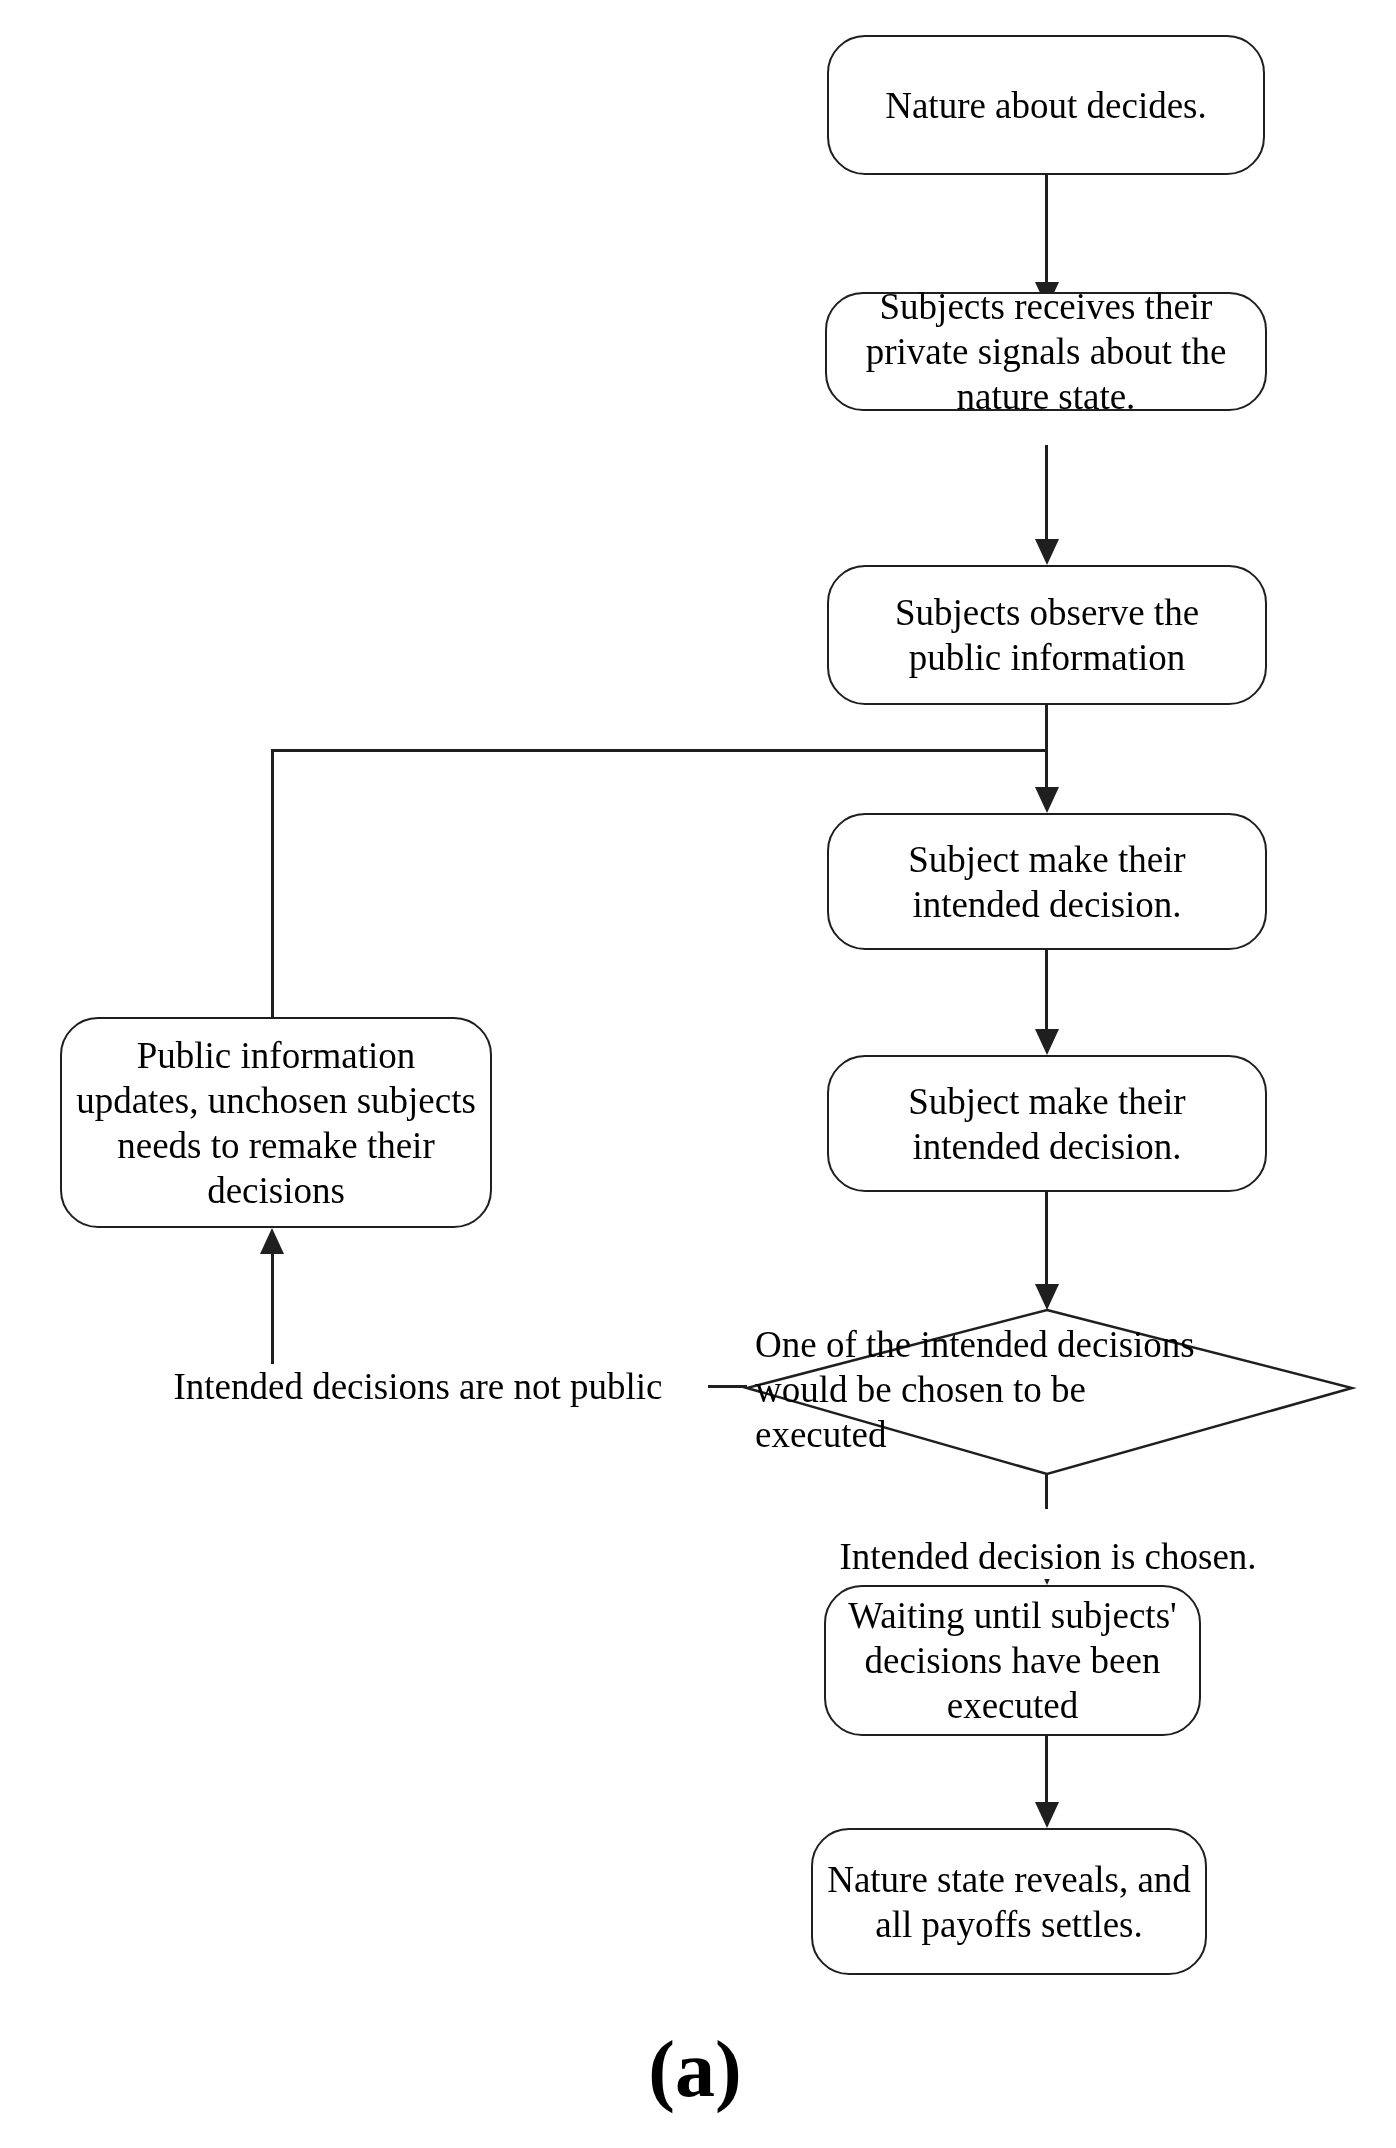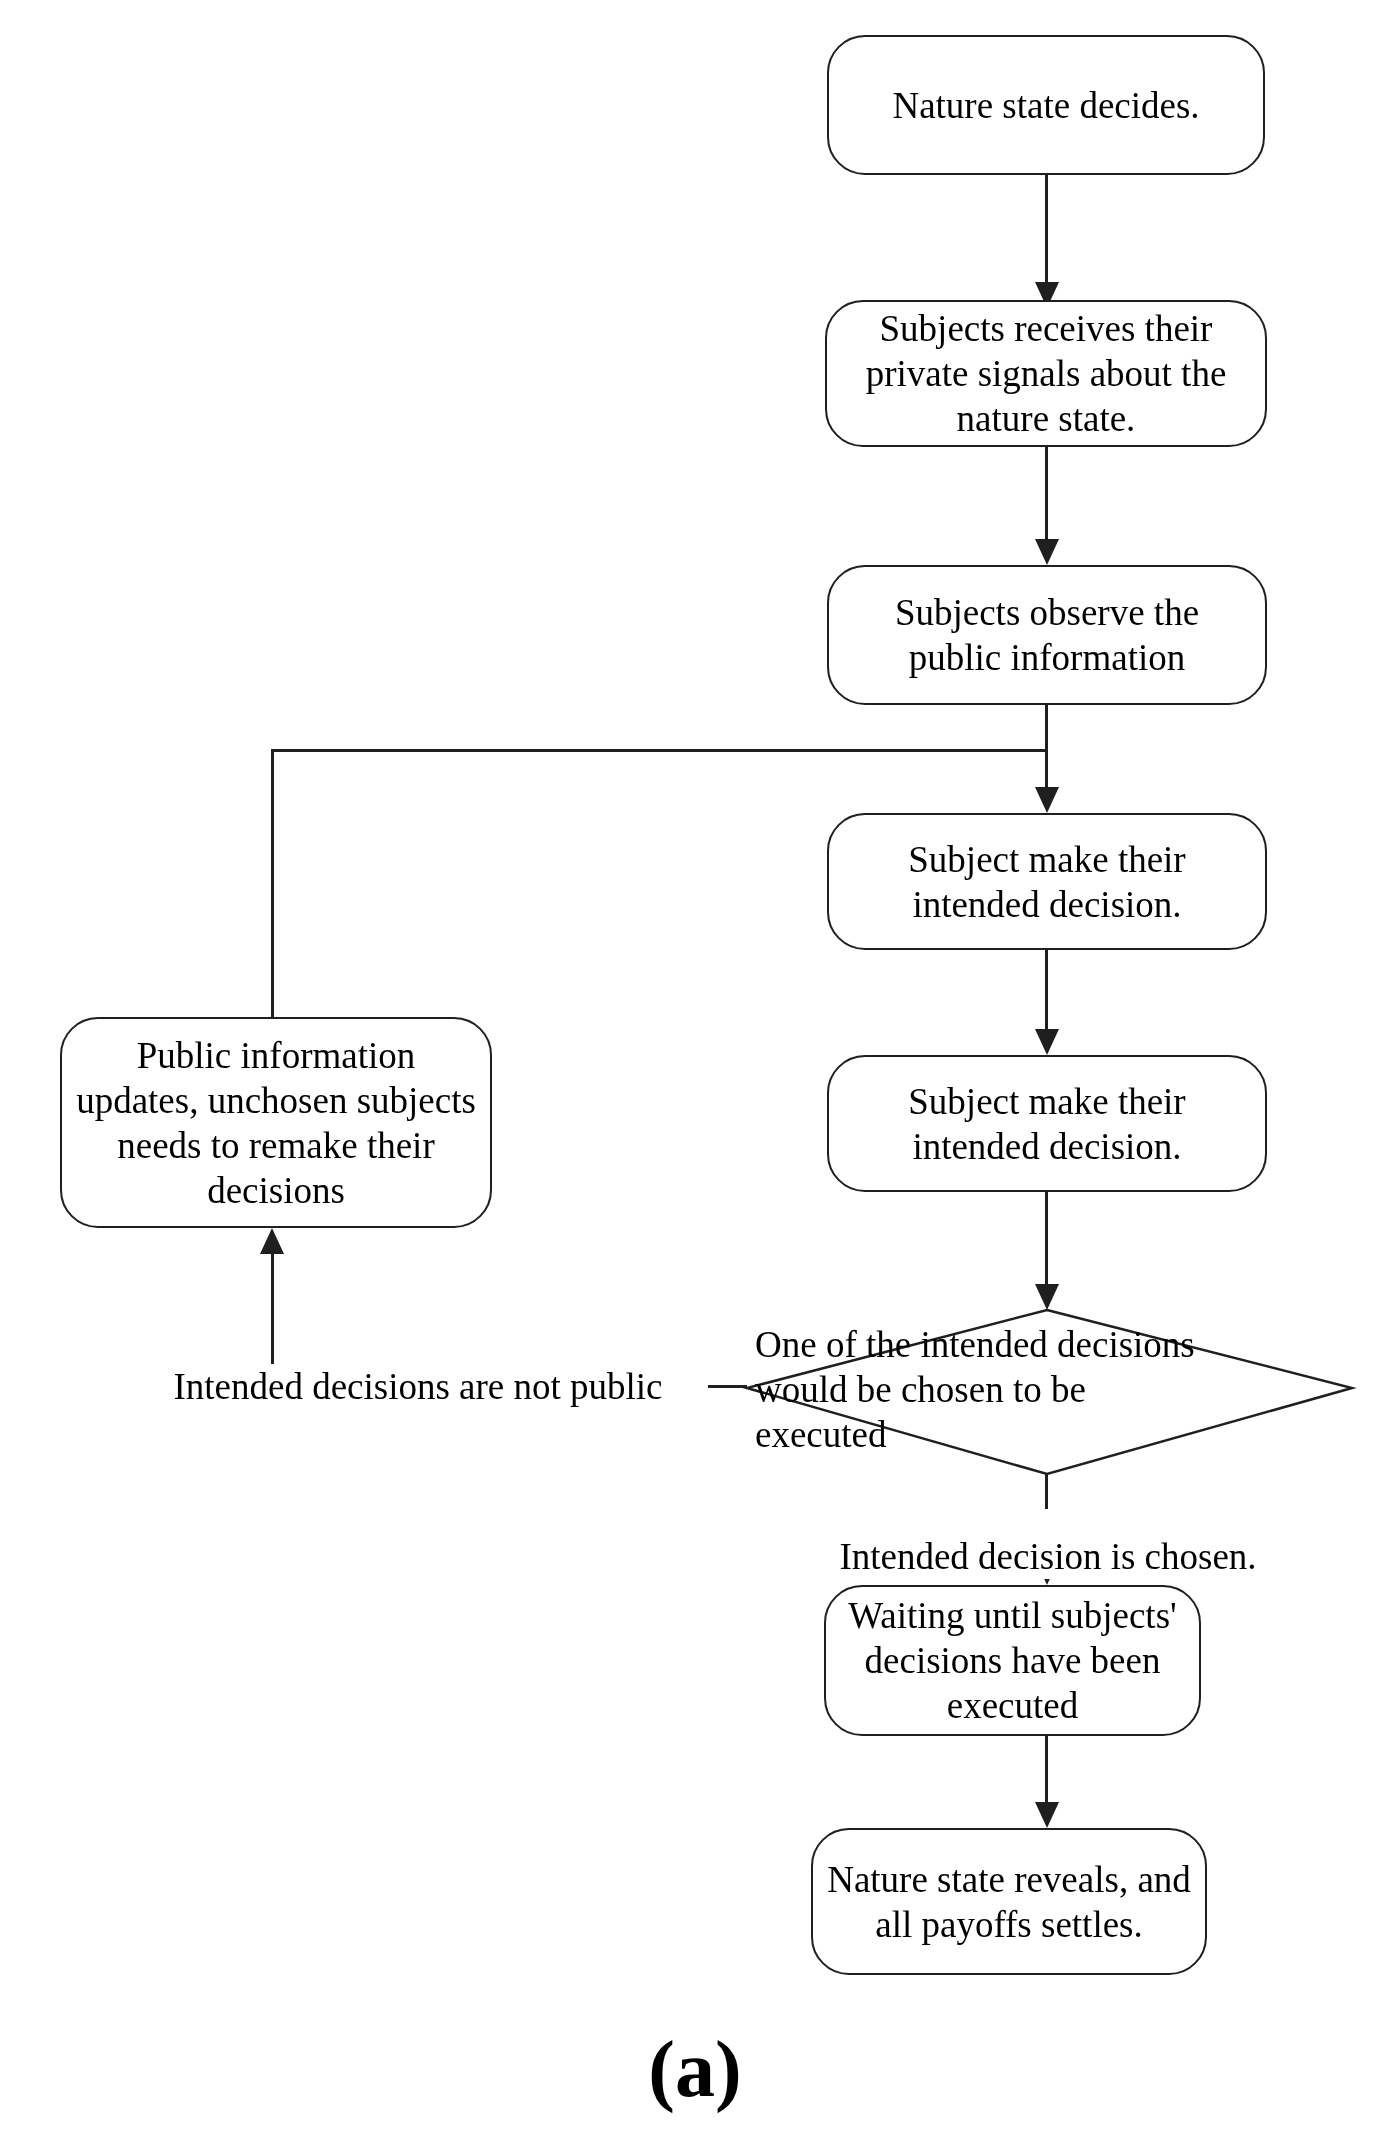--- a/index.html
+++ b/index.html
@@ -93,24 +93,24 @@
 
   <div class="vline" style="left:1045px; top:1736px; width:3px; height:66px;"></div>
   <div class="arrow-down" style="left:1035px; top:1802px;"></div>
 
   <div class="vline" style="left:271px; top:1254px; width:3px; height:151px;"></div>
   <div class="arrow-up" style="left:260px; top:1228px;"></div>
 
   <div class="hline" style="left:688px; top:1385px; width:59px; height:3px;"></div>
 
   <div class="node" style="left:827px; top:35px; width:438px; height:140px;">
-    <span class="node-label">Nature state decides.</span>
+    <span class="node-label">Nature about decides.</span>
   </div>
 
-  <div class="node" style="left:825px; top:300px; width:442px; height:147px;">
+  <div class="node" style="left:825px; top:292px; width:442px; height:119px;">
     <span class="node-label">Subjects receives their
 private signals about the
 nature state.</span>
   </div>
 
   <div class="node" style="left:827px; top:565px; width:440px; height:140px;justify-content:center;">
     <span class="node-label">Subjects observe the
 public information</span>
   </div>
 

